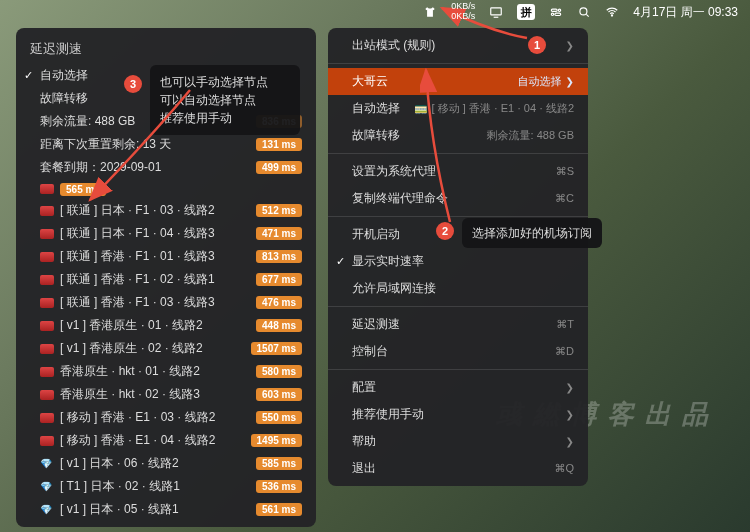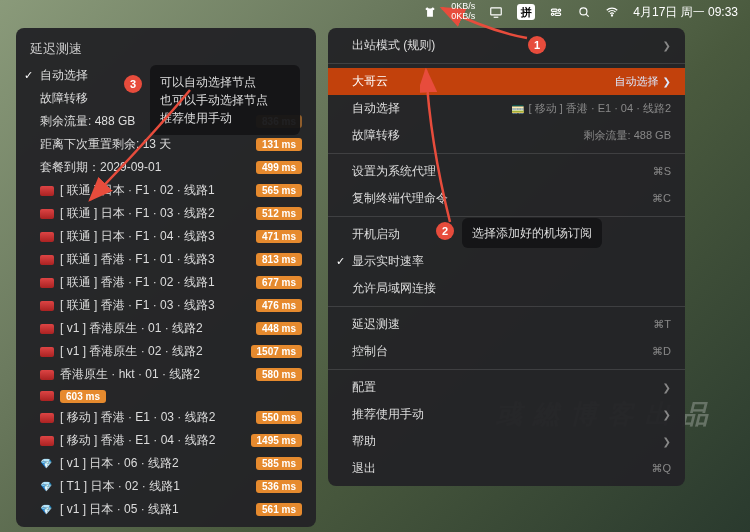--- a/index.html
+++ b/index.html
@@ -9,21 +9,21 @@
 .menubar .mi{display:flex;align-items:center}
 .menubar svg{width:14px;height:14px}
 .panel-left{position:absolute;top:28px;left:16px;width:300px;background:rgba(35,35,38,.96);border-radius:8px;color:#ddd;font-size:12px;padding:6px 0;z-index:5}
 .pl-title{padding:6px 14px;font-size:13px;color:#ccc}
 .pl-row{display:flex;align-items:center;padding:3px 14px 3px 24px;position:relative;min-height:20px}
 .pl-row .check{position:absolute;left:8px;color:#fff;font-size:11px}
 .pl-row .ic{width:14px;height:14px;margin-right:6px;display:inline-flex;align-items:center;justify-content:center;font-size:10px}
 .pl-row .label{flex:1;color:#ddd;white-space:nowrap;overflow:hidden}
 .pl-row .pill{background:#e68a2e;color:#fff;font-size:10px;padding:1px 6px;border-radius:3px;font-weight:600;min-width:46px;text-align:center}
 .pl-row .pill.dim{background:rgba(230,138,46,.55)}
-.panel-right{position:absolute;top:28px;left:328px;width:357px;background:rgba(35,35,38,.96);border-radius:8px;color:#ddd;font-size:12px;padding:4px 0;z-index:6}
+.panel-right{position:absolute;top:28px;left:328px;width:260px;background:rgba(35,35,38,.96);border-radius:8px;color:#ddd;font-size:12px;padding:4px 0;z-index:6}
 .pr-row{display:flex;align-items:center;padding:5px 14px 5px 24px;position:relative;min-height:22px}
 .pr-row.sel{background:#c2410c;color:#fff}
 .pr-row .check{position:absolute;left:8px;color:#fff;font-size:11px}
 .pr-row .label{flex:1}
 .pr-row .right{color:#888;font-size:11px;display:flex;align-items:center;gap:4px}
 .pr-row.sel .right{color:#dbe8ff}
 .pr-row .chev{font-size:10px}
 .pr-sep{height:1px;background:rgba(255,255,255,.12);margin:4px 0}
 .callout{position:absolute;background:rgba(20,20,22,.95);color:#ddd;border-radius:6px;padding:8px 10px;font-size:12px;line-height:1.5;z-index:8}
 .badge{width:18px;height:18px;border-radius:50%;background:#e74c3c;color:#fff;font-size:11px;display:flex;align-items:center;justify-content:center;font-weight:700;position:absolute}
@@ -94,21 +94,20 @@
         <span class="pill">131 ms</span>
       </div>
       <div class="pl-row">
         <span class="label">套餐到期：2029-09-01</span>
         <span class="pill">499 ms</span>
       </div>
       <div class="pl-row">
         <span class="ic">
           <span class="train"></span>
         </span>
-        <span class="label">[ 联通 ] 日本 · F1 · 02 · 线路1</span>
         <span class="pill">565 ms</span>
       </div>
       <div class="pl-row">
         <span class="ic">
           <span class="train"></span>
         </span>
         <span class="label">[ 联通 ] 日本 · F1 · 03 · 线路2</span>
         <span class="pill">512 ms</span>
       </div>
       <div class="pl-row">
@@ -157,20 +156,21 @@
         <span class="ic">
           <span class="train"></span>
         </span>
         <span class="label">香港原生 · hkt · 01 · 线路2</span>
         <span class="pill">580 ms</span>
       </div>
       <div class="pl-row">
         <span class="ic">
           <span class="train"></span>
         </span>
+        <span class="label">香港原生 · hkt · 02 · 线路3</span>
         <span class="pill">603 ms</span>
       </div>
       <div class="pl-row">
         <span class="ic">
           <span class="train"></span>
         </span>
         <span class="label">[ 移动 ] 香港 · E1 · 03 · 线路2</span>
         <span class="pill">550 ms</span>
       </div>
       <div class="pl-row">
@@ -289,22 +289,22 @@
         <span class="label">退出</span>
         <span class="right">
           <span>⌘Q</span>
         </span>
       </div>
     </div>
 </div>
 
 <div class="callout" style="top:65px;left:150px;width:150px">
   <div class="badge" style="top:10px;left:-26px">3</div>
+  <div>也可以手动选择节点</div>
   <div>可以自动选择节点</div>
-  <div>也可以手动选择节点</div>
   <div>推荐使用手动</div>
 </div>
 
 <div class="badge" style="top:36px;left:528px;z-index:9">1</div>
 
 <div class="callout" style="top:218px;left:462px;padding:6px 10px">
   <div class="badge" style="top:4px;left:-26px">2</div>
   <span>选择添加好的机场订阅</span>
 </div>
 

